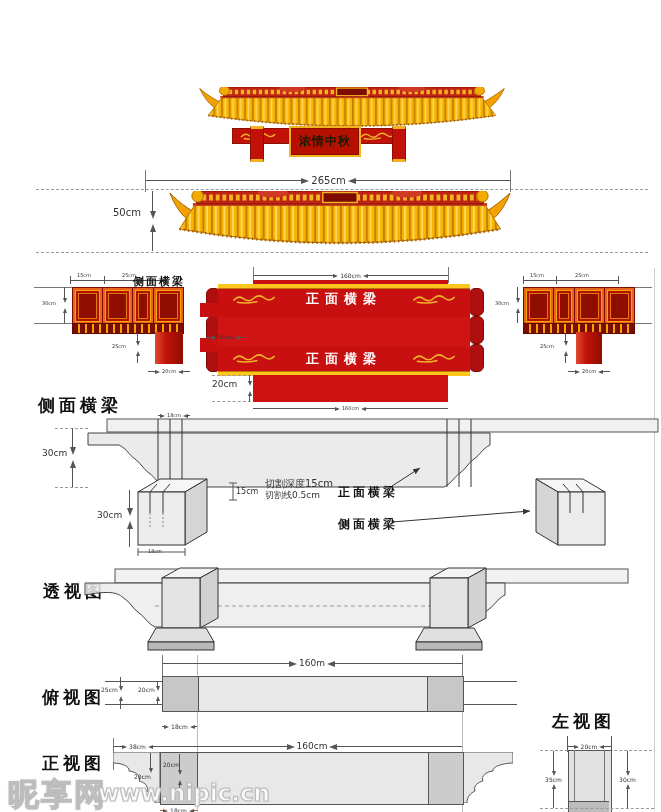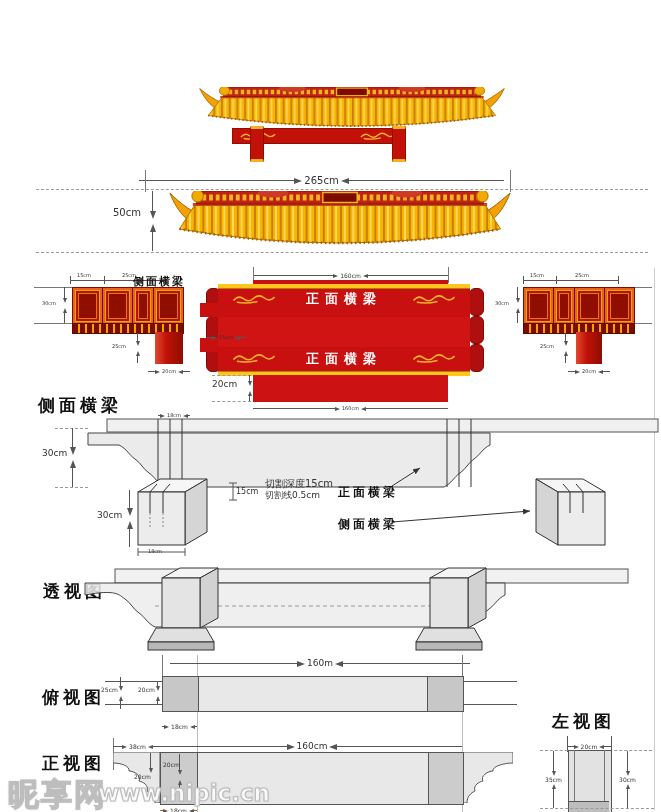--- a/index.html
+++ b/index.html
@@ -82,22 +82,25 @@
 
   <div class="abs" style="left:232px;top:128px;width:172px;height:14px;background:#c11108;border:1px solid #8c0f00;"></div>
   <svg class="abs" style="left:238px;top:130px;width:40px;height:10px;" viewBox="0 0 52 14">
     <path d="M2,10 Q8,3 14,8 T26,7 Q32,2 38,7 T50,6 M6,12 Q18,14 30,11" fill="none" stroke="#f0b42a" stroke-width="2"></path>
   </svg>
   <svg class="abs" style="left:358px;top:130px;width:40px;height:10px;" viewBox="0 0 52 14">
     <path d="M2,10 Q8,3 14,8 T26,7 Q32,2 38,7 T50,6 M6,12 Q18,14 30,11" fill="none" stroke="#f0b42a" stroke-width="2"></path>
   </svg>
   <div class="abs" style="left:250px;top:126px;width:12px;height:30px;background:#c11108;border:1px solid #8c0f00;border-top:3px solid #f2b321;border-bottom:3px solid #f2b321;"></div>
   <div class="abs" style="left:392px;top:126px;width:12px;height:30px;background:#c11108;border:1px solid #8c0f00;border-top:3px solid #f2b321;border-bottom:3px solid #f2b321;"></div>
-
-  <div class="dimh" style="left:139px;top:176px;width:365px;">
+  <div class="banner" style="left:289px;top:126px;width:68px;height:27px;">
+    <span>浓情中秋</span>
+  </div>
+
+  <div class="dimh" style="left:146px;top:176px;width:365px;">
     <i class="ln"></i>
       <i class="ar"></i>
       <span class="dt" style="font-size:10px">265cm</span>
       <i class="al"></i>
       <i class="ln"></i>
   </div>
   <div class="vl" style="left:145px;top:170px;height:22px;"></div>
   <div class="vl" style="left:510px;top:170px;height:22px;"></div>
   <div class="dashh" style="left:36px;top:189px;width:612px;"></div>
   <div class="dashh" style="left:36px;top:252px;width:612px;"></div>
@@ -348,21 +351,21 @@
     <polygon points="350,20 368,10 406,10 388,20" fill="#f4f4f4" stroke="#333"></polygon>
     <polygon points="388,20 406,10 406,60 388,70" fill="#d2d2d2" stroke="#333"></polygon>
     <rect x="350" y="20" width="38" height="50" fill="#e4e4e4" stroke="#333"></rect>
     <polygon points="344,70 394,70 402,84 336,84" fill="#e0e0e0" stroke="#333"></polygon>
     <rect x="336" y="84" width="66" height="8" fill="#b8b8b8" stroke="#333"></rect>
   </svg>
 
   <div class="vl" style="left:197px;top:655px;height:157px;background:#bbb;"></div>
   <div class="vl" style="left:462px;top:655px;height:157px;background:#bbb;"></div>
   <div class="sec" style="left:42px;top:686px;">俯视图</div>
-  <div class="dimh" style="left:162px;top:659px;width:300px;padding-left:8px;">
+  <div class="dimh" style="left:162px;top:659px;width:300px;">
     <i class="ln"></i>
       <i class="ar"></i>
       <span class="dt" style="font-size:9px">160m</span>
       <i class="al"></i>
       <i class="ln"></i>
   </div>
   <div class="vl" style="left:162px;top:655px;height:22px;"></div>
   <div class="vl" style="left:462px;top:655px;height:22px;"></div>
   <div class="hl" style="left:105px;top:681px;width:57px;background:#555;"></div>
   <div class="hl" style="left:105px;top:704px;width:57px;background:#555;"></div>

